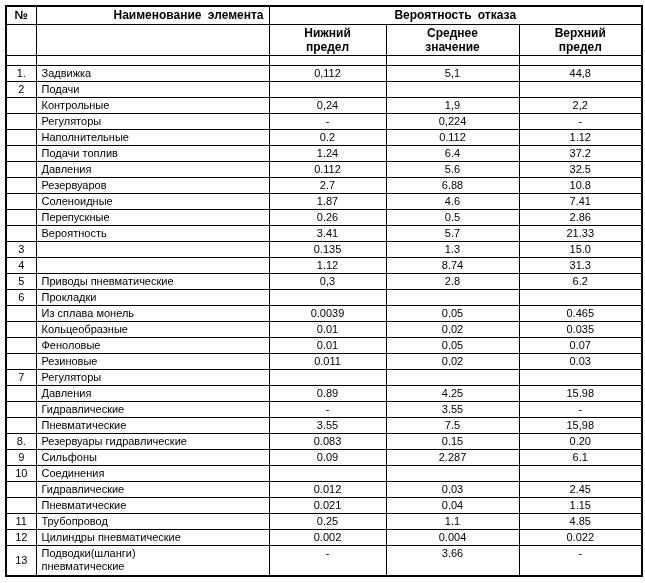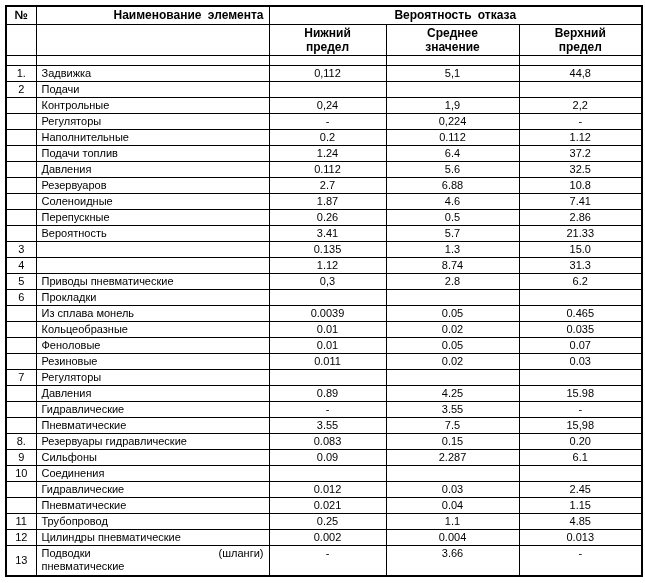--- a/index.html
+++ b/index.html
@@ -50,21 +50,21 @@
   }
   td.num  { text-align: center; padding: 0 1px; }
   td.name { text-align: left; }
   td.val  { text-align: center; }
   tr.spacer td { height: 10px; }
   tr.double td { height: 31px; }
   tr.double td.val { vertical-align: top; padding-top: 1px; }
   tr.double td.name { vertical-align: top; padding-top: 1px; }
   .spread {
     display: flex;
-    justify-content: space-between;
+    justify-content: flex-start;
   }
 </style>
 </head>
 <body>
 
 <div class="page">
   <table class="doc">
     <colgroup>
       <col style="width:30px">
       <col style="width:233px">
@@ -298,21 +298,21 @@
           <td class="name">Трубопровод</td>
           <td class="val">0.25</td>
           <td class="val">1.1</td>
           <td class="val">4.85</td>
         </tr>
         <tr>
           <td class="num">12</td>
           <td class="name">Цилиндры пневматические</td>
           <td class="val">0.002</td>
           <td class="val">0.004</td>
-          <td class="val">0.013</td>
+          <td class="val">0.022</td>
         </tr>
         <tr class="double">
           <td class="num">13</td>
           <td class="name">
             <div class="spread">
               <span>Подводки</span>
               <span>(шланги)</span>
             </div>
             <div>пневматические</div>
           </td>

